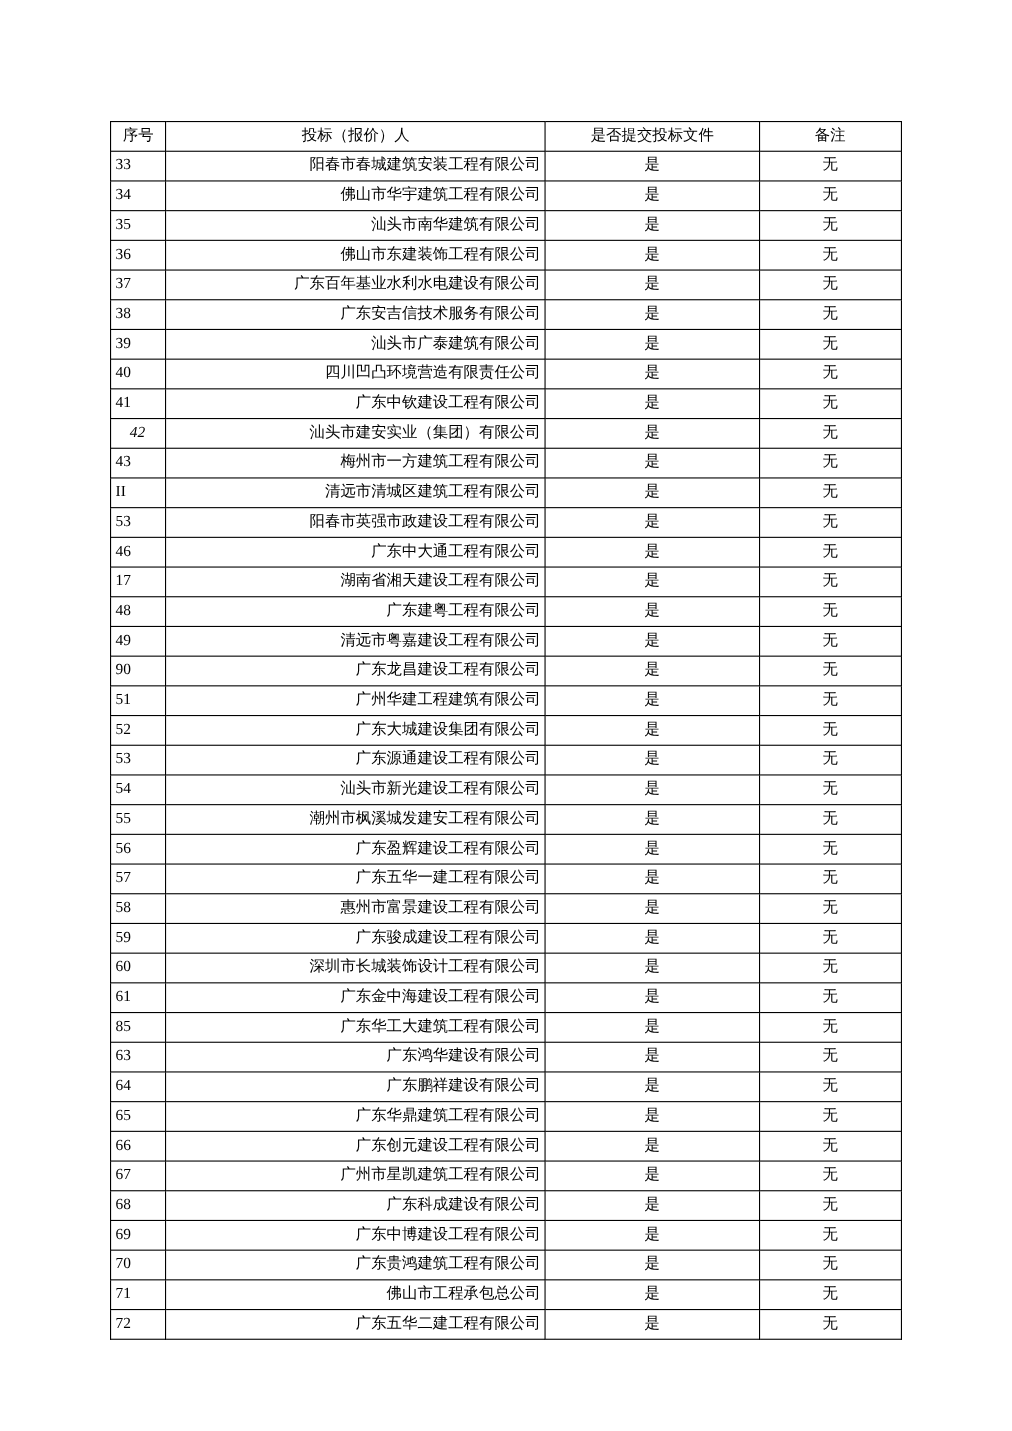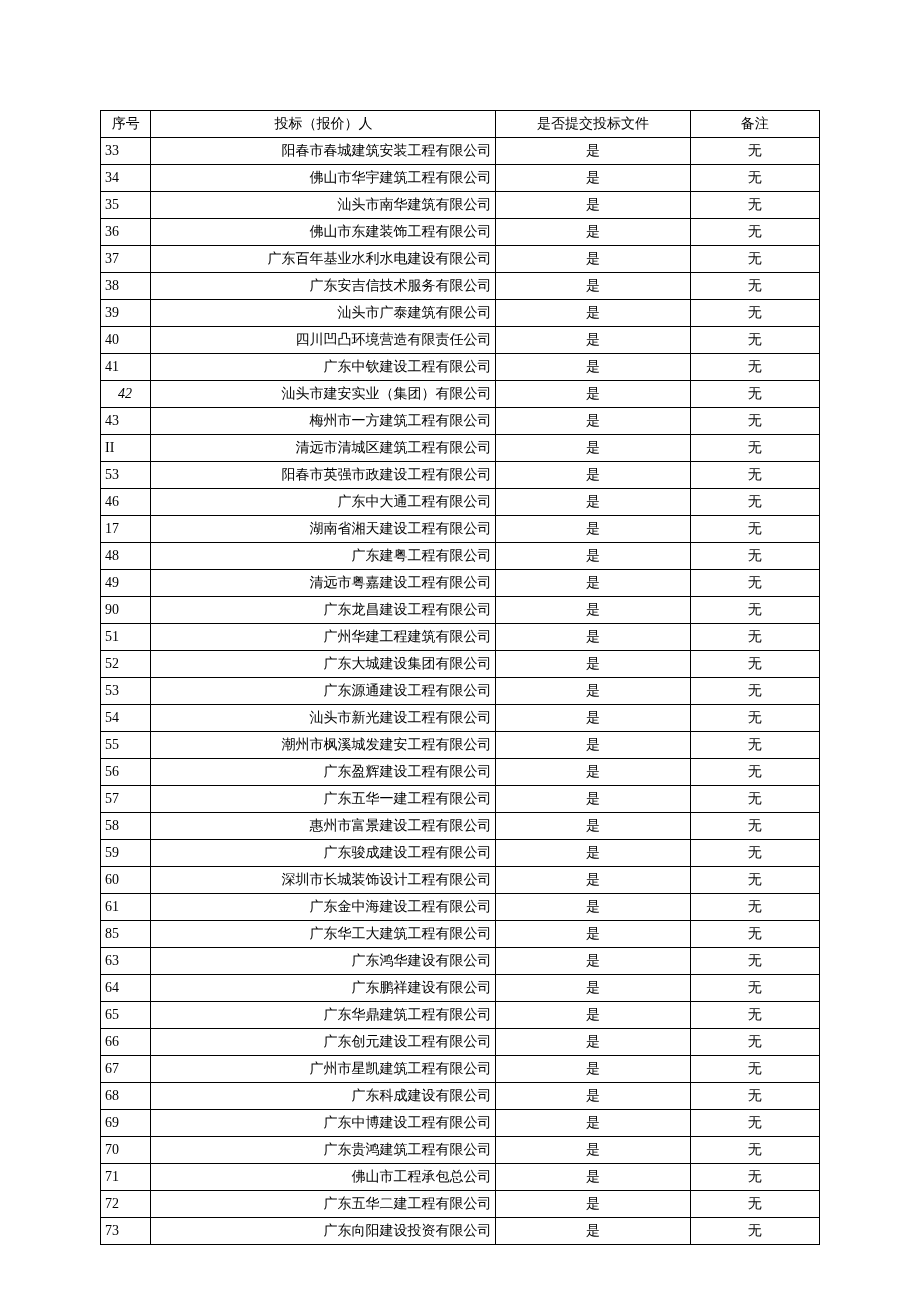--- a/index.html
+++ b/index.html
@@ -296,21 +296,15 @@
           <td class="bidder">佛山市工程承包总公司</td>
           <td class="submit">是</td>
           <td class="note">无</td>
         </tr>
         <tr>
           <td class="seq">72</td>
           <td class="bidder">广东五华二建工程有限公司</td>
           <td class="submit">是</td>
           <td class="note">无</td>
         </tr>
-        <tr>
-          <td class="seq">73</td>
-          <td class="bidder">广东向阳建设投资有限公司</td>
-          <td class="submit">是</td>
-          <td class="note">无</td>
-        </tr>
       </tbody>
   </table>
 </div>
 
 </body></html>

